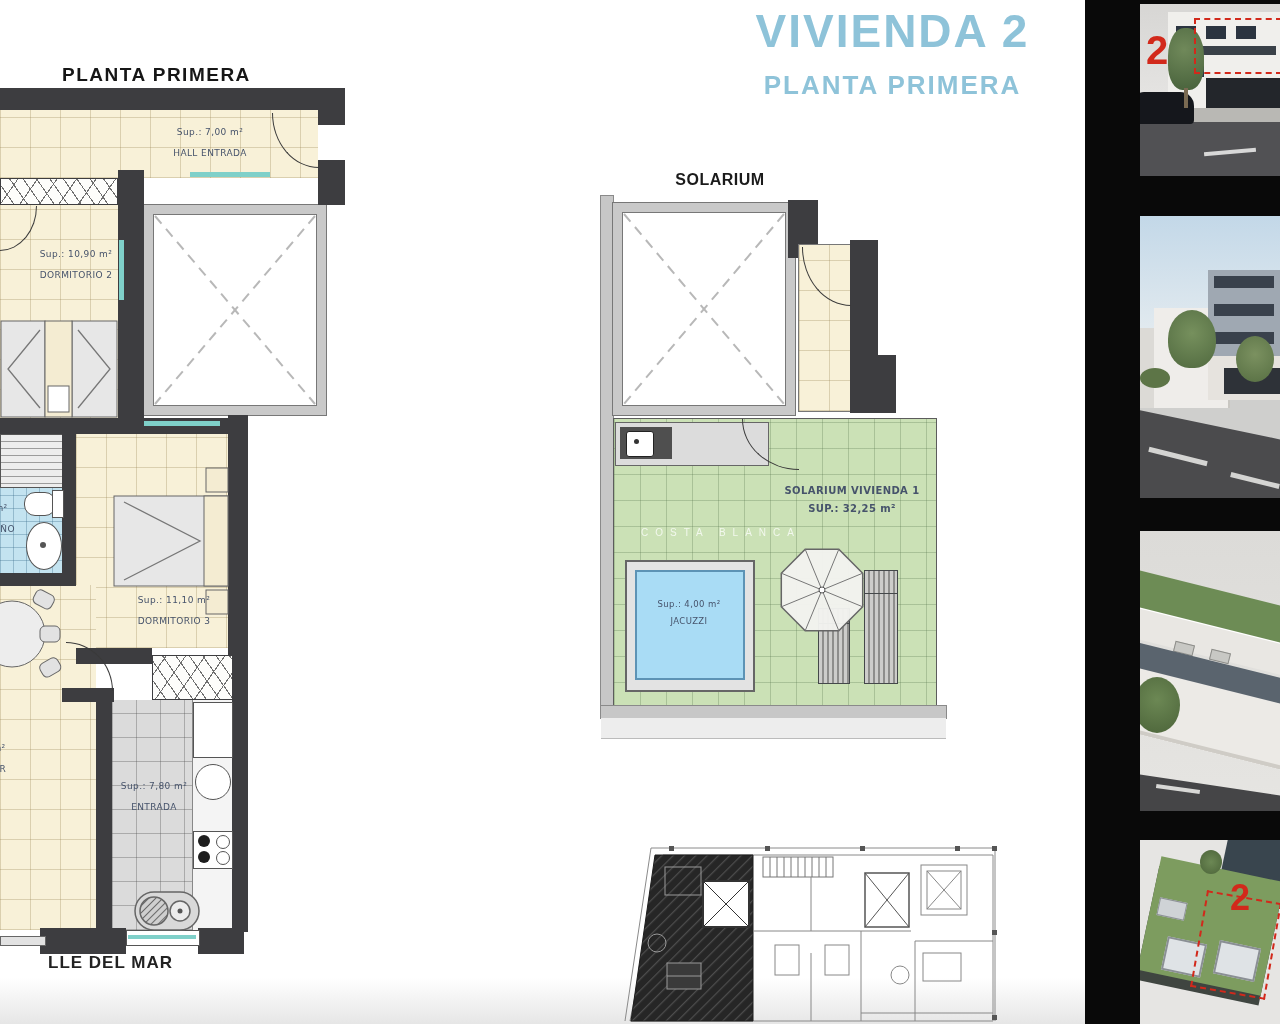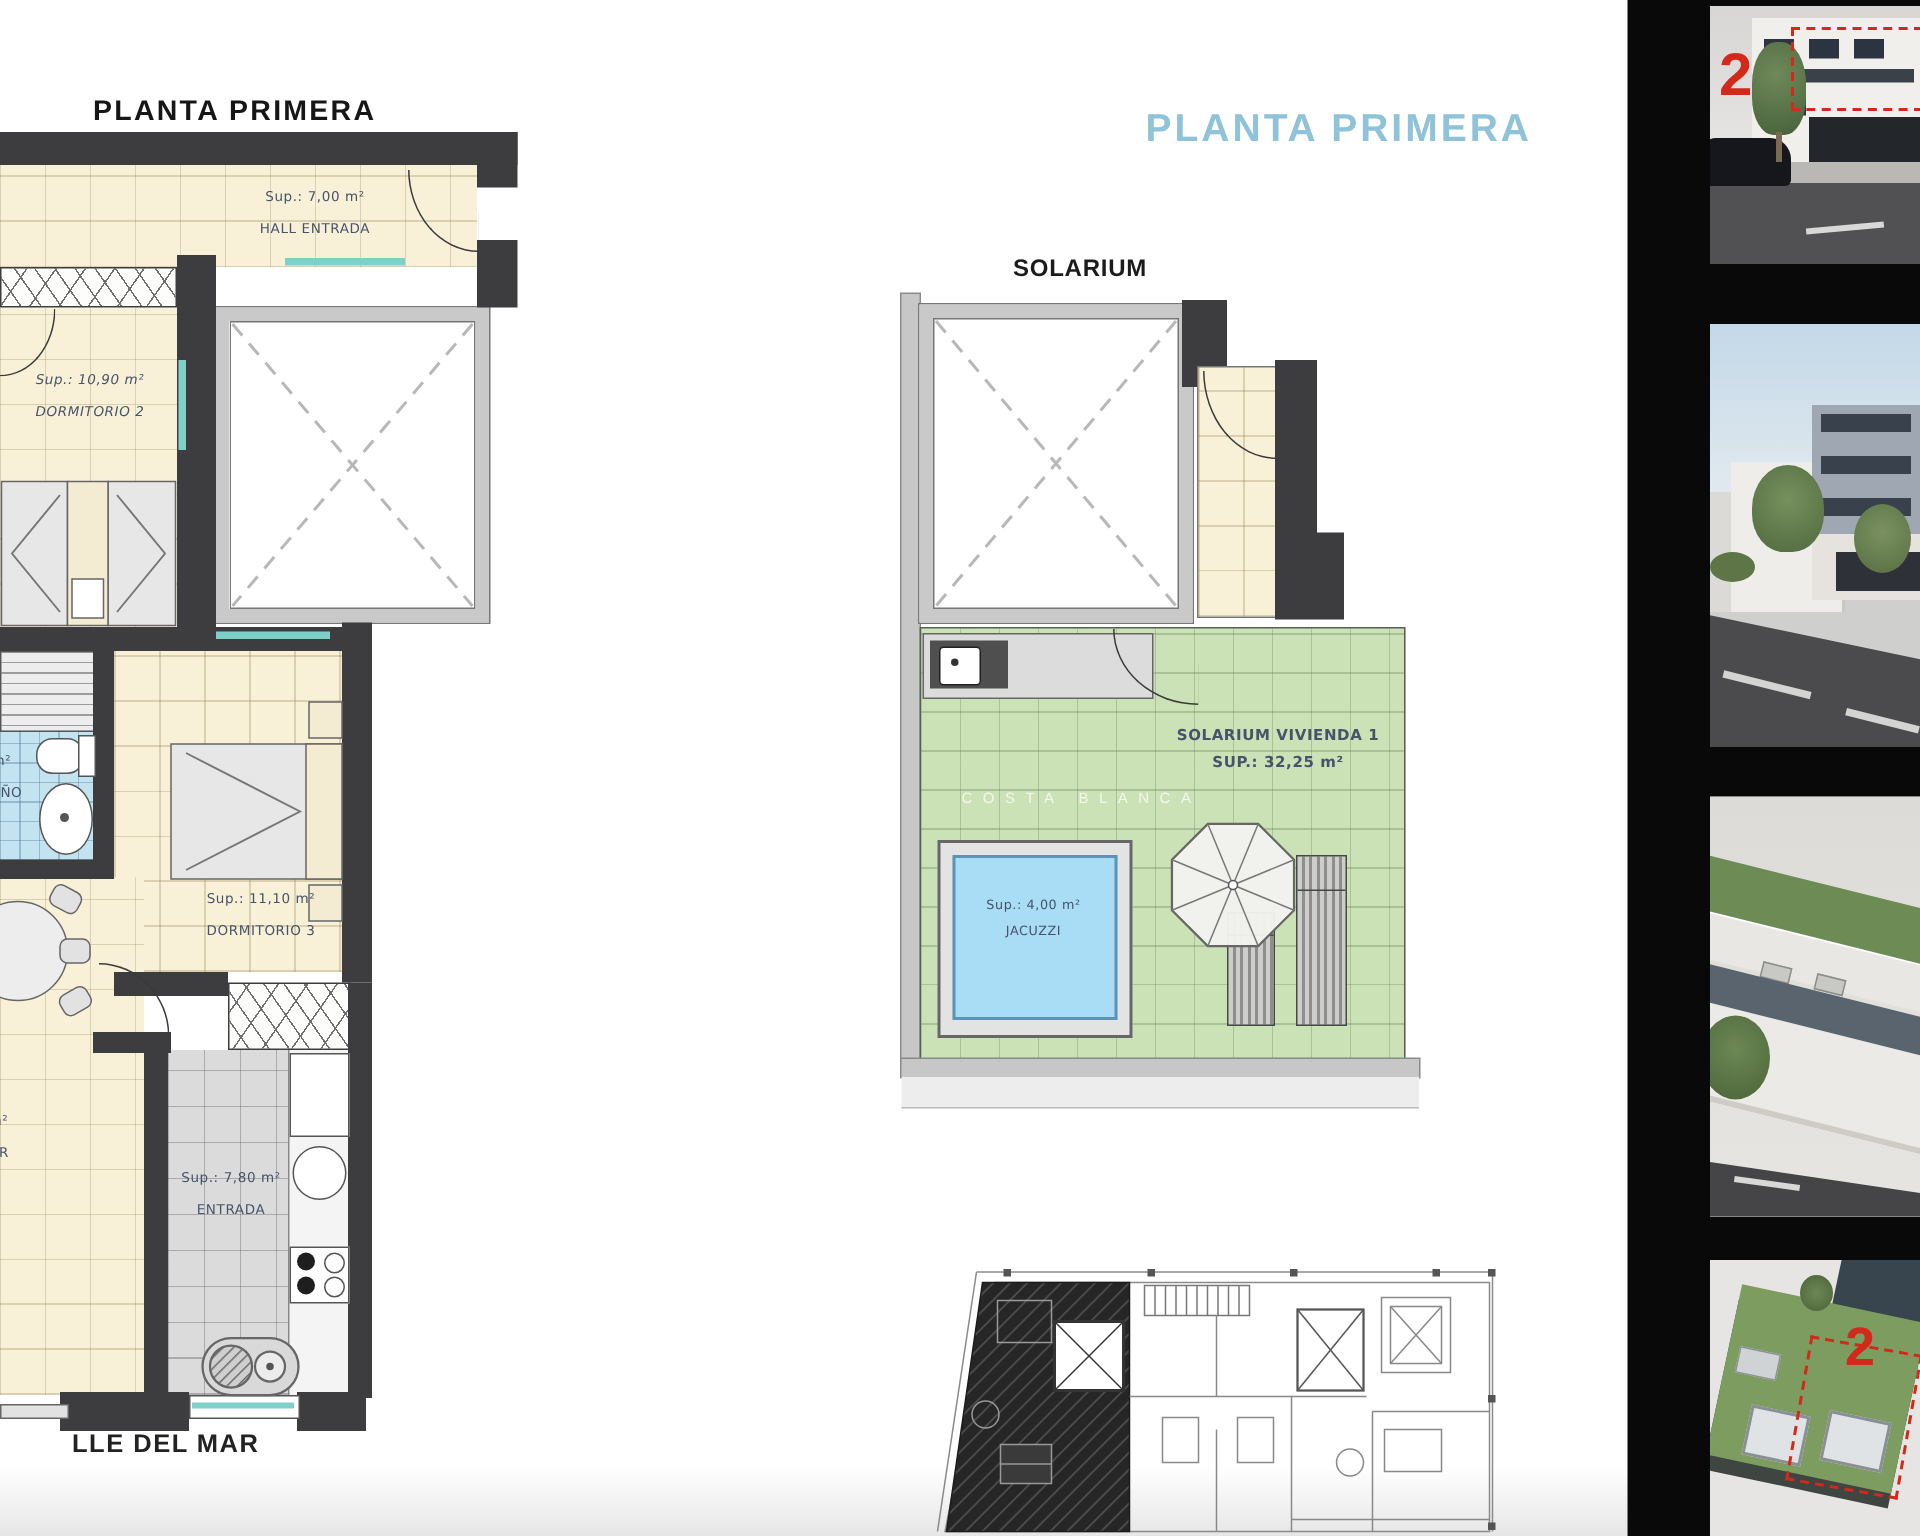--- a/index.html
+++ b/index.html
@@ -161,21 +161,21 @@
         </defs>
       <circle cx="20" cy="20" r="14" fill="url(#sk)" stroke="#666" stroke-width="1.5"></circle>
       <circle cx="46" cy="20" r="10" fill="#ececec" stroke="#666" stroke-width="1.5"></circle>
       <circle cx="46" cy="20" r="2.5" fill="#555"></circle>
     </svg>
 
     <div class="pl" style="left:150px;top:122px;width:120px;">
       <span>Sup.: 7,00 m²</span>
         <span>HALL ENTRADA</span>
     </div>
-    <div class="pl" style="left:6px;top:244px;width:108px;font-style:italic;">
+    <div class="pl" style="left:22px;top:244px;width:108px;">
       <span>Sup.: 10,90 m²</span>
         <span>DORMITORIO 2</span>
     </div>
     <div class="pl" style="left:-24px;top:498px;width:50px;">
       <span>m²</span>
         <span>BAÑO</span>
     </div>
     <div class="pl" style="left:116px;top:590px;width:116px;">
       <span>Sup.: 11,10 m²</span>
         <span>DORMITORIO 3</span>
@@ -184,20 +184,21 @@
       <span>m²</span>
         <span>OR</span>
     </div>
     <div class="pl" style="left:114px;top:776px;width:80px;">
       <span>Sup.: 7,80 m²</span>
         <span>ENTRADA</span>
     </div>
     <div class="h-street">LLE DEL MAR</div>
   </div>
 
+  <div class="h-main" style="color:#8ec3d9;">VIVIENDA 2</div>
   <div class="h-sub" style="color:#8ec3d9;">PLANTA PRIMERA</div>
   <div class="h-sol">SOLARIUM</div>
 
   <div>
     <i class="wlg" style="left:601px;top:196px;width:12px;height:516px;"></i>
     <div class="void" style="left:613px;top:203px;width:164px;height:194px;">
       <svg width="164" height="194" viewBox="0 0 164 194">
         <line x1="2" y1="2" x2="162" y2="192" stroke="#b8b8b8" stroke-width="2" stroke-dasharray="10 7"></line>
         <line x1="162" y1="2" x2="2" y2="192" stroke="#b8b8b8" stroke-width="2" stroke-dasharray="10 7"></line>
       </svg>

